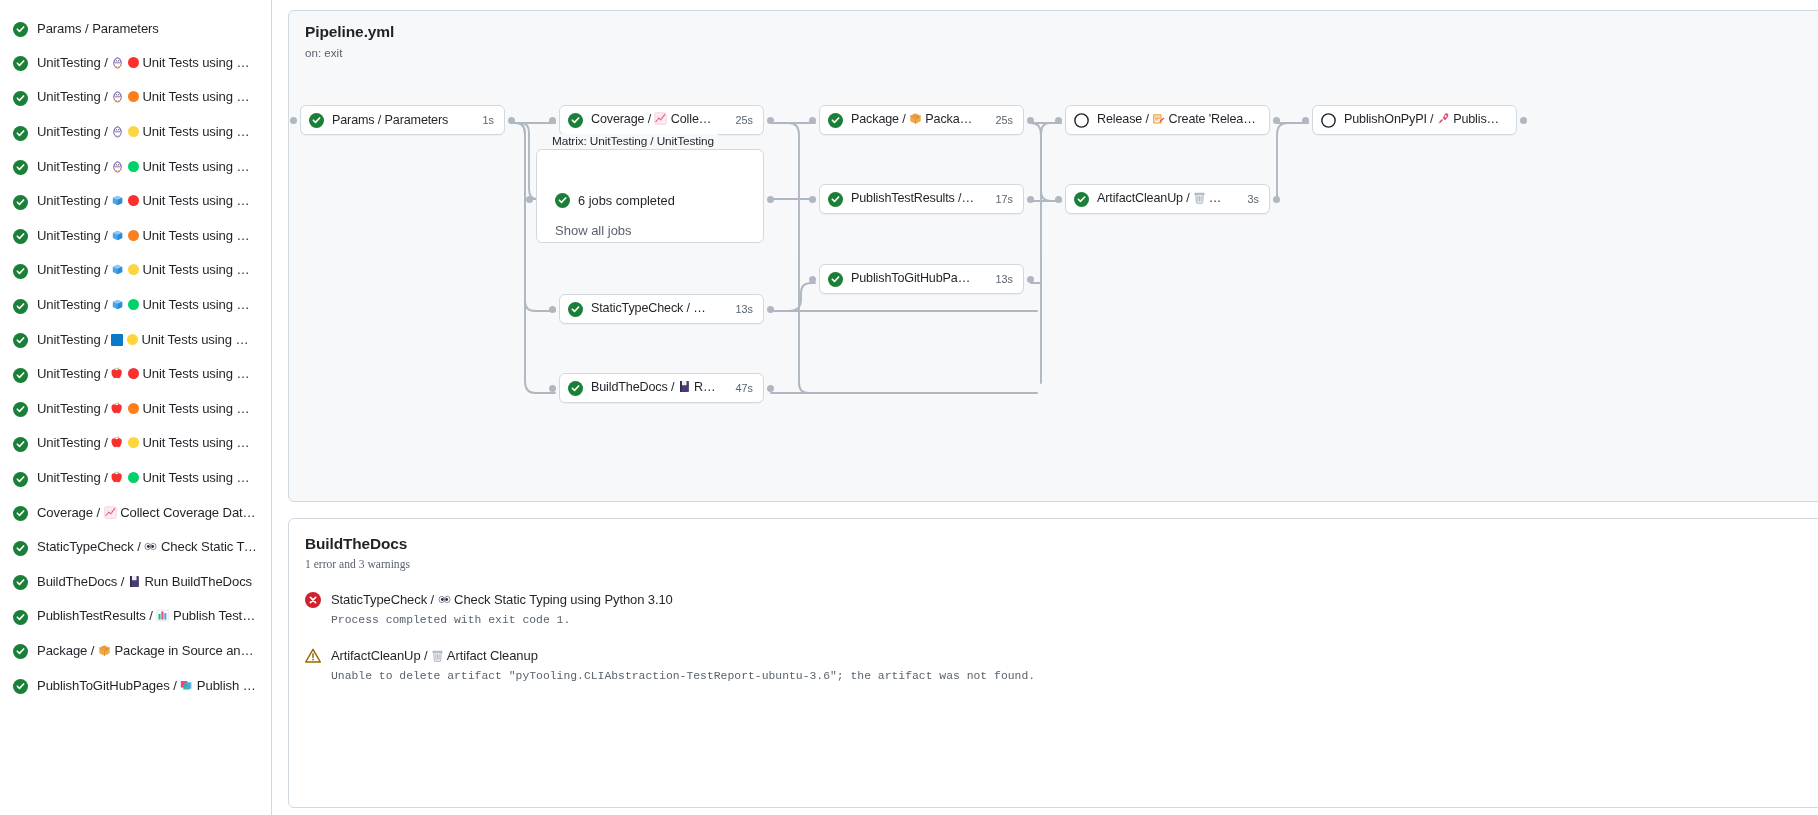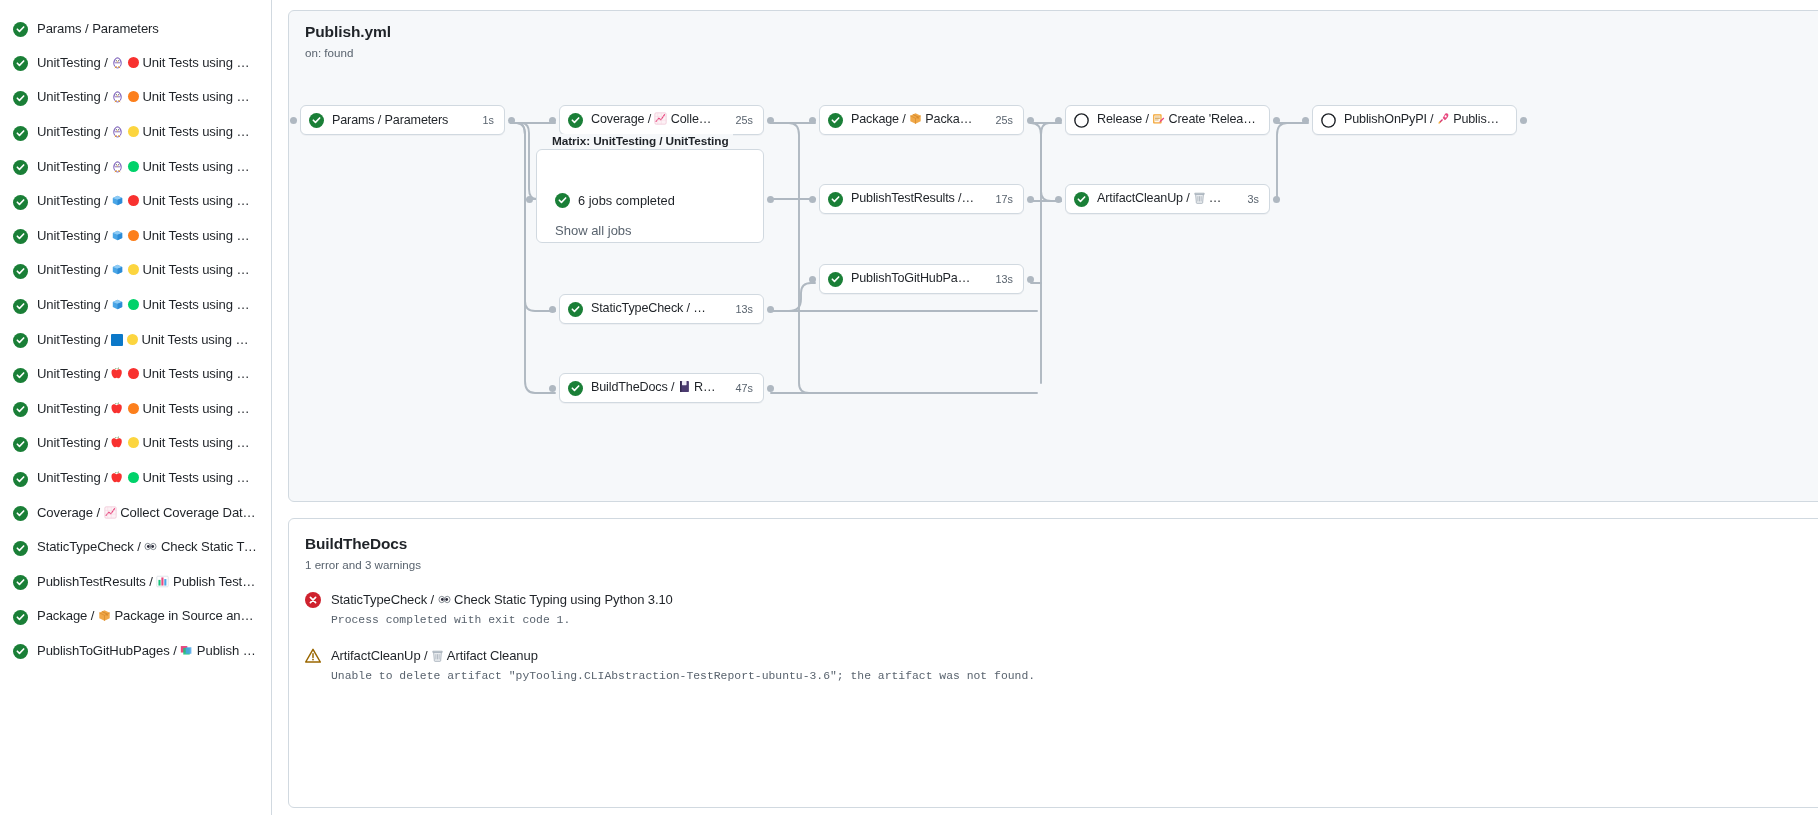--- a/index.html
+++ b/index.html
@@ -136,21 +136,21 @@
   #matrix-group {
     position: absolute;
     background: #ffffff;
     border: 1px solid #d1d9e0;
     border-radius: 6px;
   }
   #matrix-label {
     position: absolute;
     font-size: 11.8px;
     color: #1f2328;
-    font-weight: 700;
+    font-weight: 400;
     letter-spacing: -0.1px;
   }
   #matrix-node {
     position: absolute;
     display: flex;
     align-items: center;
     font-size: 12.8px;
     color: #1f2328;
     cursor: pointer;
   }
@@ -171,21 +171,21 @@
     border-radius: 6px;
     overflow: hidden;
   }
   #ann-title {
     position: absolute; left: 16px; top: 16px;
     font-size: 15.4px; font-weight: 700; color: #1f2328;
     letter-spacing: -0.1px;
   }
   #ann-sub {
     position: absolute; left: 16px; top: 39px;
-    font-size: 11.6px; color: #59636e;
+    font-size: 11.6px; color: #59636e; font-family: Liberation Serif, serif;
   }
   .ann-row {
     position: absolute;
     left: 16px;
     width: 1750px;
     display: flex;
     align-items: flex-start;
   }
   .ann-ico { flex:0 0 auto; width:16px; height:16px; margin-right: 10px; margin-top: 1px; }
   .ann-body { flex: 1 1 auto; }
@@ -417,20 +417,33 @@
               <circle cx="10.7" cy="8" r="1.7" fill="#2b2b3a"></circle>
             </svg></span> <span>Check Static Typing...</span></span>
       </div>
       <div class="side-item">
         <span class="side-ico">
           <svg width="15" height="15" viewBox="0 0 16 16">
             <circle cx="8" cy="8" r="8" fill="#1a7f37"></circle>
             <path d="M11.4 5.3 6.9 10 4.6 7.7" fill="none" stroke="#fff" stroke-width="1.7" stroke-linecap="round" stroke-linejoin="round"></path>
           </svg>
         </span>
+        <span class="side-text"><span>BuildTheDocs /</span> <span class="pen" style="vertical-align:-2px;"><svg width="13" height="13" viewBox="0 0 16 16">
+              <rect x="2.6" y="1.2" width="10.8" height="13.6" rx="1.1" fill="#4b3b70"></rect>
+              <rect x="4.9" y="1.2" width="5.6" height="5.2" rx=".5" fill="#f0eef7"></rect>
+              <rect x="2.6" y="1.2" width="1.6" height="13.6" fill="#2e2448"></rect>
+            </svg></span> <span>Run BuildTheDocs</span></span>
+      </div>
+      <div class="side-item">
+        <span class="side-ico">
+          <svg width="15" height="15" viewBox="0 0 16 16">
+            <circle cx="8" cy="8" r="8" fill="#1a7f37"></circle>
+            <path d="M11.4 5.3 6.9 10 4.6 7.7" fill="none" stroke="#fff" stroke-width="1.7" stroke-linecap="round" stroke-linejoin="round"></path>
+          </svg>
+        </span>
         <span class="side-text"><span>PublishTestResults /</span> <span class="pen" style="vertical-align:-2px;"><svg width="13" height="13" viewBox="0 0 16 16">
               <rect x="1" y="1.5" width="14" height="13" rx="1" fill="#fff" stroke="#d0d7de" stroke-width=".8"></rect>
               <rect x="3" y="6" width="2.6" height="7" fill="#19c37d"></rect>
               <rect x="6.6" y="3" width="2.6" height="10" fill="#e8487f"></rect>
               <rect x="10.2" y="5" width="2.6" height="8" fill="#49a5e6"></rect>
             </svg></span> <span>Publish Test Resu...</span></span>
       </div>
       <div class="side-item">
         <span class="side-ico">
           <svg width="15" height="15" viewBox="0 0 16 16">
@@ -456,22 +469,22 @@
               <rect x="1" y="2.5" width="8" height="8" fill="#e8487f"></rect>
               <rect x="4" y="5" width="8" height="8" fill="#19c37d" opacity=".9"></rect>
               <rect x="7" y="4" width="7" height="8" fill="#49a5e6" opacity=".85"></rect>
             </svg></span> <span>Publish to G...</span></span>
       </div>
     </div>
 
   <div id="main">
 
     <div id="graph-card">
-      <div id="graph-title">Publish.yml</div>
-      <div id="graph-sub">on: found</div>
+      <div id="graph-title">Pipeline.yml</div>
+      <div id="graph-sub">on: exit</div>
 
       <svg id="wires" viewBox="0 0 1786 492" preserveAspectRatio="none" aria-hidden="true">
           <path d="M 222 112 H 266" fill="none" stroke="#afb8c1" stroke-width="1.9" stroke-linecap="round"></path>
           <path d="M 222 112 H 232 Q 240 112 240 122 V 178 Q 240 188 248 188 H 243" fill="none" stroke="#afb8c1" stroke-width="1.9" stroke-linecap="round"></path>
           <path d="M 228 112 Q 236 112 236 124 V 290 Q 236 300 246 300 H 266" fill="none" stroke="#afb8c1" stroke-width="1.9" stroke-linecap="round"></path>
           <path d="M 228 112 Q 236 112 236 124 V 370 Q 236 382 246 382 H 266" fill="none" stroke="#afb8c1" stroke-width="1.9" stroke-linecap="round"></path>
           <path d="M 482 112 H 526" fill="none" stroke="#afb8c1" stroke-width="1.9" stroke-linecap="round"></path>
           <path d="M 482 112 H 500 Q 510 112 510 124 V 372 Q 510 382 520 382 H 526" fill="none" stroke="#afb8c1" stroke-width="1.9" stroke-linecap="round"></path>
           <path d="M 485 188 H 526" fill="none" stroke="#afb8c1" stroke-width="1.9" stroke-linecap="round"></path>
           <path d="M 482 300 H 500 Q 512 300 512 288 V 282 Q 512 272 522 272 H 526" fill="none" stroke="#afb8c1" stroke-width="1.9" stroke-linecap="round"></path>

